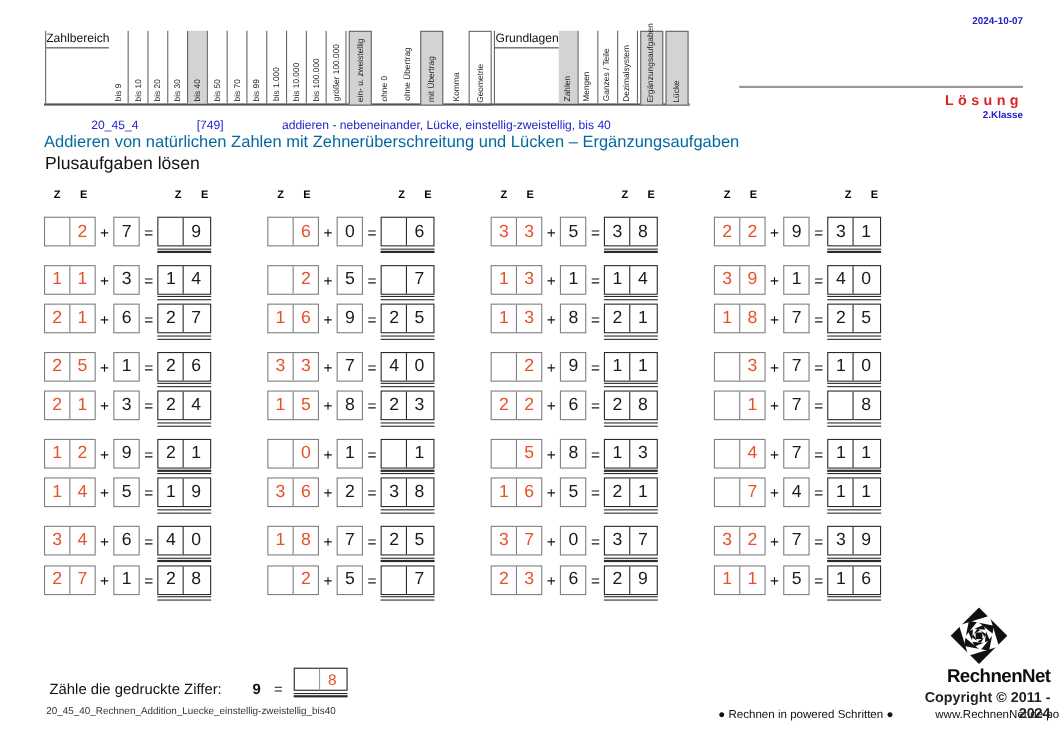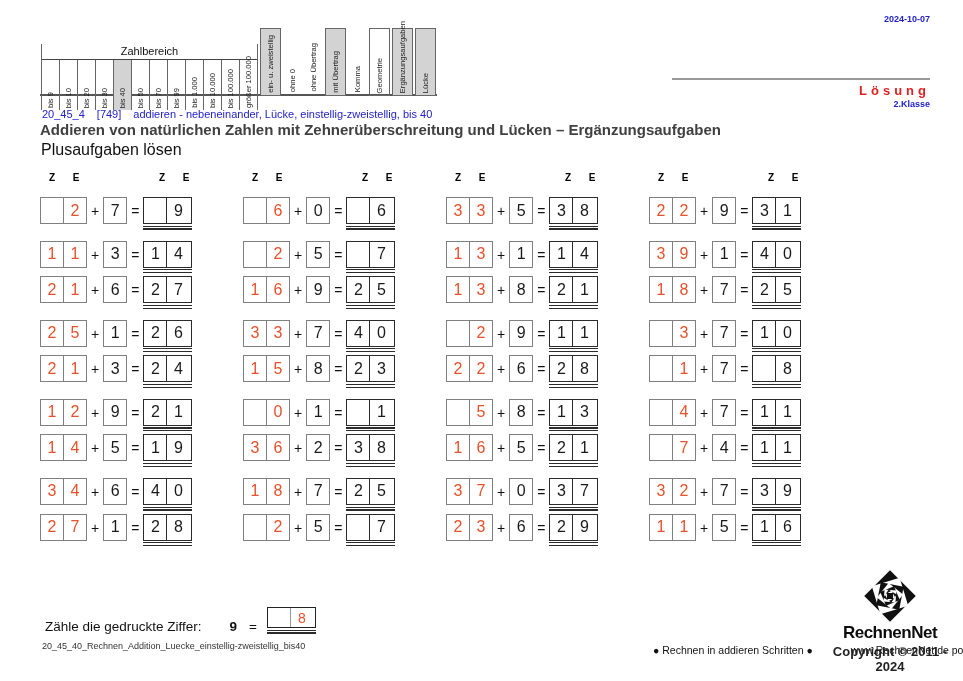--- a/index.html
+++ b/index.html
@@ -10,22 +10,22 @@
   body{
     width:963px;height:681px;background:#ffffff;position:relative;
     font-family:"Liberation Sans", sans-serif;color:#111;overflow:hidden;
   }
   .abs{position:absolute;}
 
   
   .hdr{left:40px;top:28px;display:flex;align-items:stretch;height:66px;
        border-bottom:2px solid #555;}
   .seg{height:100%;}
-  .group{display:flex;flex-direction:column;border-left:1px solid var(--tline);
-         border-right:1px solid var(--tline);margin:16px 1px;}
+  .group{display:flex;flex-direction:row;border-left:1px solid var(--tline);
+         border-right:1px solid var(--tline);margin:0 1px;}
   .glabel{height:15px;line-height:15px;font-size:11px;text-align:center;
           border-bottom:1px solid #444;white-space:nowrap;}
   .gcols{display:flex;flex:1;}
   .gcol{width:17px;position:relative;border-left:1px solid var(--tline);}
   .gcol:first-child{border-left:none;}
   .single{width:19px;position:relative;margin:0 1px;}
   .single.boxed{border:1px solid var(--tline);}
   .hl{background:var(--hl);}
   .vtxt{
     position:absolute;bottom:2px;left:50%;
@@ -34,22 +34,22 @@
   }
 
   
   .date{top:14px;right:33px;font-size:9px;font-weight:bold;color:var(--blue);}
   .rline{top:78px;left:672px;width:258px;height:2px;background:#999;}
   .losung{top:83px;right:33px;font-size:13px;font-weight:bold;color:var(--sred);letter-spacing:4px;}
   .grade{top:99px;right:33px;font-size:9px;font-weight:bold;color:var(--blue);}
 
   
   .subtitle{top:108px;left:42px;font-size:11px;color:var(--blue);}
-  .subtitle span{margin-right:12px;}
-  .title{top:121px;left:40px;font-size:15px;font-weight:bold;color:#404040;white-space:nowrap;}
+  .subtitle span{margin-right:12px;margin-left:41px;}
+  .title{top:121px;left:40px;font-size:15px;font-weight:normal;color:#0369a1;white-space:nowrap;}
   .instr{top:141px;left:41px;font-size:16px;color:#111;}
 
   
   #problems{top:172px;left:40px;width:890px;}
   .ze-row{display:flex;height:14px;}
   .ze{width:203px;display:flex;font-size:10px;font-weight:bold;color:#000;}
   .zl{width:24px;text-align:center;}
   .zsp{width:62px;}
   .pgroup{margin-top:11px;}
   .pgroup:first-of-type{margin-top:4px;}
@@ -71,21 +71,21 @@
   .task{top:607px;left:45px;display:flex;align-items:flex-end;}
   .tprompt{font-size:13.5px;color:#111;}
   .tdigit{font-size:13.5px;font-weight:bold;margin-left:28px;}
   .teq{font-size:13.5px;margin:0 10px 0 12px;}
   .answrap{display:inline-flex;flex-direction:column;width:49px;}
   .ansbox{display:flex;border:1.4px solid #222;}
   .ansbox .cell{height:19px;font-size:14px;}
   .ansbox .cell + .cell{border-left:1px solid #999;}
   .fname{top:641px;left:42px;font-size:9px;color:#333;}
   .credits{top:644px;left:653px;display:flex;gap:38px;font-size:10.5px;color:#111;white-space:nowrap;}
-  .brand{top:570px;right:8px;width:130px;text-align:center;}
+  .brand{top:552px;right:8px;width:130px;text-align:right;}
   .brand svg{width:72px;height:52px;display:block;margin:0 auto;}
   .bname{font-size:17px;font-weight:bold;color:#0d0d0d;letter-spacing:-0.5px;margin-top:1px;}
   .bcopy{font-size:13px;font-weight:bold;color:#222;margin-top:1px;}
 </style>
 </head>
 <body>
 
 <div class="page">
 
   <div id="header-matrix" class="hdr abs">
@@ -140,20 +140,37 @@
         <div class="vtxt">ohne Übertrag</div>
       </div>
       <div class="seg single hl boxed">
         <div class="vtxt">mit Übertrag</div>
       </div>
       <div class="seg single">
         <div class="vtxt">Komma</div>
       </div>
       <div class="seg single boxed">
         <div class="vtxt">Geometrie</div>
+      </div>
+      <div class="seg group">
+        <div class="glabel">Grundlagen</div>
+        <div class="gcols">
+          <div class="gcol hl">
+            <div class="vtxt">Zahlen</div>
+          </div>
+          <div class="gcol">
+            <div class="vtxt">Mengen</div>
+          </div>
+          <div class="gcol">
+            <div class="vtxt">Ganzes / Teile</div>
+          </div>
+          <div class="gcol">
+            <div class="vtxt">Dezimalsystem</div>
+          </div>
+        </div>
       </div>
       <div class="seg single hl boxed">
         <div class="vtxt">Ergänzungsaufgaben</div>
       </div>
       <div class="seg single hl boxed">
         <div class="vtxt">Lücke</div>
       </div>
     </div>
 
   <div class="date abs">2024-10-07</div>
@@ -922,21 +939,21 @@
         <span class="cell rd">8</span>
       </span>
       <span class="uline"></span>
       <span class="uline"></span>
     </span>
   </div>
 
   <div class="fname abs">20_45_40_Rechnen_Addition_Luecke_einstellig-zweistellig_bis40</div>
 
   <div class="credits abs">
-    <span>● Rechnen in addieren Schritten ●</span>
+    <span>● Rechnen in powered Schritten ●</span>
     <span>www.RechnenNet.de powered by KolbergNet</span>
   </div>
 
   <div class="brand abs">
     <svg viewBox="-50 -50 100 100">
       <rect x="-35" y="-35" width="70" height="70" fill="#101010" transform="rotate(45)"></rect>
       <rect x="-35" y="-35" width="70" height="70" fill="#ffffff" transform="rotate(73) scale(0.80)"></rect>
       <rect x="-35" y="-35" width="70" height="70" fill="#101010" transform="rotate(101) scale(0.64)"></rect>
       <rect x="-35" y="-35" width="70" height="70" fill="#ffffff" transform="rotate(129) scale(0.512)"></rect>
       <rect x="-35" y="-35" width="70" height="70" fill="#101010" transform="rotate(157) scale(0.41)"></rect>

